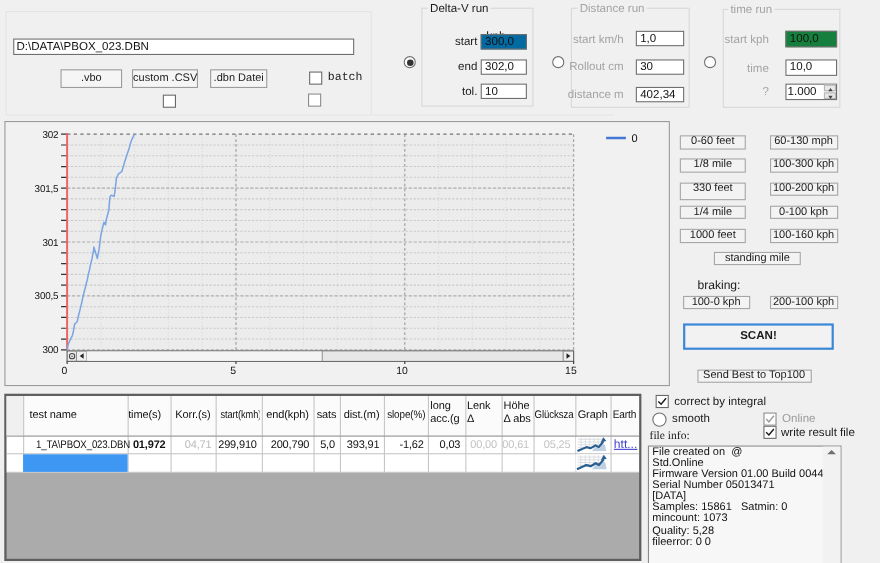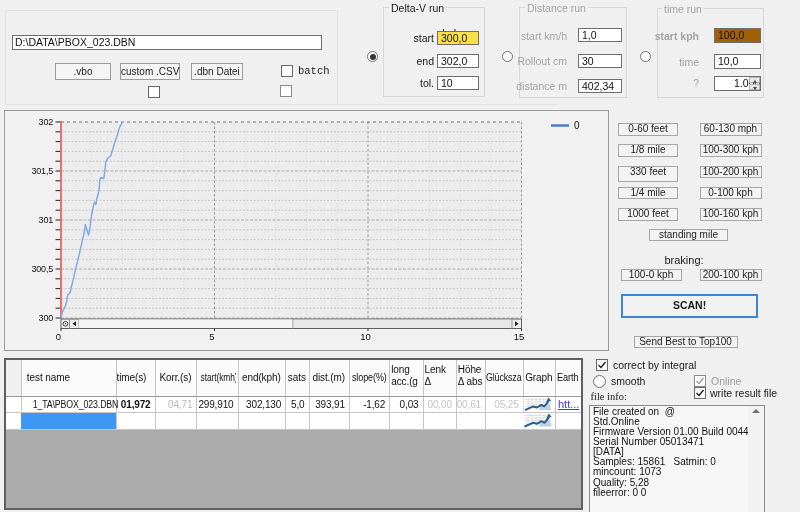--- a/index.html
+++ b/index.html
@@ -17,41 +17,41 @@
 <div class="abs" style="left:297px;top:84px;height:14px;line-height:14px;text-align:left;color:#8f8f8f;font-size:10.5px;margin-top:31px;">FW</div>
 <span class="abs" style="left:366.5px;top:50.5px;width:11px;height:11px;border:1px solid #707070;border-radius:50%;background:#fff">
     <span style="position:absolute;left:2px;top:2px;width:6px;height:6px;border-radius:50%;background:#333"></span>
   </span>
 <span class="abs" style="left:501.5px;top:50.5px;width:11px;height:11px;border:1px solid #707070;border-radius:50%;background:#fff"></span>
 <span class="abs" style="left:639.5px;top:50.5px;width:11px;height:11px;border:1px solid #707070;border-radius:50%;background:#fff"></span>
 <div class="abs" style="left:383px;top:7px;width:102px;height:90px;border:1px solid #d8d8d8"></div>
 <div class="abs" style="left:389px;top:1px;height:14px;line-height:14px;text-align:left;color:#1a1a1a;font-size:10.5px;background:#f0f0f0;padding:0 2px">Delta-V&nbsp;run</div>
 <div class="abs" style="left:433px;top:16px;width:36px;height:14px;line-height:14px;text-align:center;color:#1a1a1a;font-size:11px;margin-top:10px;">kph</div>
 <div class="abs" style="left:398px;top:31px;width:36px;height:14px;line-height:14px;text-align:right;color:#1a1a1a;font-size:10.5px;">start</div>
-<div class="abs" style="left:437px;top:31px;width:42px;height:14px;background:#fde047;border:1px solid #6e6e6e;line-height:12px;padding-left:3px;font-size:10.5px;color:#111">300,0</div>
+<div class="abs" style="left:437px;top:31px;width:42px;height:14px;background:#0369a1;border:1px solid #6e6e6e;line-height:12px;padding-left:3px;font-size:10.5px;color:#111">300,0</div>
 <div class="abs" style="left:398px;top:54px;width:36px;height:14px;line-height:14px;text-align:right;color:#1a1a1a;font-size:10.5px;">end</div>
 <div class="abs" style="left:437px;top:54px;width:42px;height:14px;background:#fff;border:1px solid #6e6e6e;line-height:12px;padding-left:3px;font-size:10.5px;color:#111">302,0</div>
 <div class="abs" style="left:398px;top:76px;width:36px;height:14px;line-height:14px;text-align:right;color:#1a1a1a;font-size:10.5px;">tol.</div>
 <div class="abs" style="left:437px;top:76px;width:42px;height:14px;background:#fff;border:1px solid #6e6e6e;line-height:12px;padding-left:3px;font-size:10.5px;color:#111">10</div>
 <div class="abs" style="left:519px;top:7px;width:108px;height:91px;border:1px solid #d8d8d8"></div>
 <div class="abs" style="left:525px;top:1px;height:14px;line-height:14px;text-align:left;color:#a3a3a3;font-size:10.5px;background:#f0f0f0;padding:0 2px">Distance run</div>
 <div class="abs" style="left:511px;top:29px;width:56px;height:14px;line-height:14px;text-align:right;color:#a3a3a3;font-size:10.5px;">start km/h</div>
 <div class="abs" style="left:578px;top:28px;width:44px;height:14px;background:#fff;border:1px solid #6e6e6e;line-height:12px;padding-left:3px;font-size:10.5px;color:#111">1,0</div>
 <div class="abs" style="left:511px;top:54px;width:56px;height:14px;line-height:14px;text-align:right;color:#a3a3a3;font-size:10.5px;">Rollout cm</div>
 <div class="abs" style="left:578px;top:54px;width:44px;height:14px;background:#fff;border:1px solid #6e6e6e;line-height:12px;padding-left:3px;font-size:10.5px;color:#111">30</div>
 <div class="abs" style="left:511px;top:79px;width:56px;height:14px;line-height:14px;text-align:right;color:#a3a3a3;font-size:10.5px;">distance m</div>
 <div class="abs" style="left:578px;top:79px;width:44px;height:14px;background:#fff;border:1px solid #6e6e6e;line-height:12px;padding-left:3px;font-size:10.5px;color:#111">402,34</div>
 <div class="abs" style="left:657px;top:8px;width:107px;height:90px;border:1px solid #d8d8d8"></div>
 <div class="abs" style="left:662px;top:2px;height:14px;line-height:14px;text-align:left;color:#a3a3a3;font-size:10.5px;background:#f0f0f0;padding:0 2px">time run</div>
-<div class="abs" style="left:653px;top:29px;width:46px;height:14px;line-height:14px;text-align:right;color:#a3a3a3;font-size:10.5px;font-weight:bold;">start kph</div>
-<div class="abs" style="left:714px;top:28px;width:47px;height:15px;background:#a16207;border:1px solid #6e6e6e;line-height:13px;padding-left:3px;font-size:10.5px;color:#111">100,0</div>
+<div class="abs" style="left:653px;top:29px;width:46px;height:14px;line-height:14px;text-align:right;color:#a3a3a3;font-size:10.5px;">start kph</div>
+<div class="abs" style="left:714px;top:28px;width:47px;height:15px;background:#15803d;border:1px solid #6e6e6e;line-height:13px;padding-left:3px;font-size:10.5px;color:#111">100,0</div>
 <div class="abs" style="left:653px;top:55px;width:46px;height:14px;line-height:14px;text-align:right;color:#a3a3a3;font-size:10.5px;">time</div>
 <div class="abs" style="left:714px;top:54px;width:47px;height:15px;background:#fff;border:1px solid #6e6e6e;line-height:13px;padding-left:3px;font-size:10.5px;color:#111">10,0</div>
 <div class="abs" style="left:653px;top:76px;width:46px;height:14px;line-height:14px;text-align:right;color:#a3a3a3;font-size:10.5px;">?</div>
-<div class="abs" style="left:714px;top:76px;width:47px;height:15px;background:#fff;border:1px solid #6e6e6e;line-height:13px;padding-left:19px;font-size:10.5px;color:#111">1.000</div>
+<div class="abs" style="left:714px;top:76px;width:47px;height:15px;background:#fff;border:1px solid #6e6e6e;line-height:13px;padding-left:1px;font-size:10.5px;color:#111">1.000</div>
 <div class="abs" style="left:749px;top:77px;width:11px;height:6px;background:#e8e8e8;border:1px solid #b5b5b5">
     <span style="position:absolute;left:2.5px;top:1.5px;width:0;height:0;border-left:2.5px solid transparent;border-right:2.5px solid transparent;border-bottom:3px solid #444"></span>
   </div>
 <div class="abs" style="left:749px;top:84px;width:11px;height:6px;background:#e8e8e8;border:1px solid #b5b5b5">
     <span style="position:absolute;left:2.5px;top:1.5px;width:0;height:0;border-left:2.5px solid transparent;border-right:2.5px solid transparent;border-top:3px solid #444"></span>
   </div>
 <div class="abs" style="left:4px;top:110px;width:605px;height:241px;border:1px solid #9b9b9b;background:#f1f1f1"></div>
 <svg class="abs" style="left:5px;top:111px" width="602" height="239" viewBox="0 0 602 239">
     <rect x="56" y="11" width="460.5" height="196" fill="#ececec"></rect>
     <line x1="86.7" y1="11" x2="86.7" y2="207" stroke="#d9d9d9" stroke-width="1" stroke-dasharray="1,2"></line>
@@ -144,21 +144,21 @@
 <div class="abs" style="left:699.5px;top:123.0px;width:62px;height:12.5px;background:#f3f3f3;border:1px solid #a6a6a6;text-align:center;line-height:10.5px;font-size:10px;color:#1a1a1a;white-space:nowrap">60-130 mph</div>
 <div class="abs" style="left:618px;top:144.3px;width:60px;height:12.5px;background:#f3f3f3;border:1px solid #a6a6a6;text-align:center;line-height:10.5px;font-size:10px;color:#1a1a1a;white-space:nowrap">1/8 mile</div>
 <div class="abs" style="left:699.5px;top:144.3px;width:62px;height:12.5px;background:#f3f3f3;border:1px solid #a6a6a6;text-align:center;line-height:10.5px;font-size:10px;color:#1a1a1a;white-space:nowrap">100-300 kph</div>
 <div class="abs" style="left:618px;top:165.6px;width:60px;height:16px;background:#f3f3f3;border:1px solid #a6a6a6;text-align:center;line-height:10.5px;font-size:10px;color:#1a1a1a;white-space:nowrap">330 feet</div>
 <div class="abs" style="left:699.5px;top:165.6px;width:62px;height:12.5px;background:#f3f3f3;border:1px solid #a6a6a6;text-align:center;line-height:10.5px;font-size:10px;color:#1a1a1a;white-space:nowrap">100-200 kph</div>
 <div class="abs" style="left:618px;top:186.9px;width:60px;height:12.5px;background:#f3f3f3;border:1px solid #a6a6a6;text-align:center;line-height:10.5px;font-size:10px;color:#1a1a1a;white-space:nowrap">1/4 mile</div>
 <div class="abs" style="left:699.5px;top:186.9px;width:62px;height:12.5px;background:#f3f3f3;border:1px solid #a6a6a6;text-align:center;line-height:10.5px;font-size:10px;color:#1a1a1a;white-space:nowrap">0-100 kph</div>
 <div class="abs" style="left:618px;top:208.2px;width:60px;height:12.5px;background:#f3f3f3;border:1px solid #a6a6a6;text-align:center;line-height:10.5px;font-size:10px;color:#1a1a1a;white-space:nowrap">1000 feet</div>
 <div class="abs" style="left:699.5px;top:208.2px;width:62px;height:12.5px;background:#f3f3f3;border:1px solid #a6a6a6;text-align:center;line-height:10.5px;font-size:10px;color:#1a1a1a;white-space:nowrap">100-160 kph</div>
 <div class="abs" style="left:649px;top:228.8px;width:79px;height:12.5px;background:#f3f3f3;border:1px solid #a6a6a6;text-align:center;line-height:10.5px;font-size:10px;color:#1a1a1a;white-space:nowrap">standing mile</div>
-<div class="abs" style="left:634px;top:253px;width:100px;height:14px;line-height:14px;text-align:center;color:#1a1a1a;font-size:11px;">braking:</div>
+<div class="abs" style="left:634px;top:253px;width:100px;height:14px;line-height:14px;text-align:left;color:#1a1a1a;font-size:11px;">braking:</div>
 <div class="abs" style="left:620.5px;top:268.5px;width:61px;height:12.5px;background:#f3f3f3;border:1px solid #a6a6a6;text-align:center;line-height:10.5px;font-size:10px;color:#1a1a1a;white-space:nowrap">100-0 kph</div>
 <div class="abs" style="left:699.5px;top:268.5px;width:62px;height:12.5px;background:#f3f3f3;border:1px solid #a6a6a6;text-align:center;line-height:10.5px;font-size:10px;color:#1a1a1a;white-space:nowrap">200-100 kph</div>
 <div class="abs" style="left:621px;top:294px;width:137px;height:23.5px;background:#f2f2f2;border:2px solid #3a87d8;text-align:center;line-height:19.5px;font-size:10.5px;font-weight:bold;color:#1a1a1a;white-space:nowrap">SCAN!</div>
 <div class="abs" style="left:633.5px;top:335.5px;width:104px;height:12.5px;background:#f3f3f3;border:1px solid #a6a6a6;text-align:center;line-height:10.5px;font-size:10px;color:#1a1a1a;white-space:nowrap">Send Best to Top100</div>
 <div class="abs" style="left:4px;top:357.5px;width:578.5px;height:152.5px;border:2px solid #5f5f5f;background:#ababab"></div>
 <div class="abs" style="left:6px;top:359.5px;width:575px;height:36.0px;background:#fbfbfb"></div>
 <div class="abs" style="left:6px;top:359.5px;width:14.5px;height:36.0px;background:#f0f0f0"></div>
 <div class="abs" style="left:6px;top:395.5px;width:575px;height:33.5px;background:#fff"></div>
 <div class="abs" style="left:20.5px;top:359.5px;width:1px;height:69.5px;background:#c6c6c6"></div>
 <div class="abs" style="left:115.5px;top:359.5px;width:1px;height:69.5px;background:#c6c6c6"></div>
@@ -188,21 +188,21 @@
 <div class="abs" style="left:391.2px;top:363.5px;width:28.30000000000001px;height:24px;font-size:10px;letter-spacing:-0.1px;line-height:12px;text-align:left;color:#111;white-space:nowrap">long<br>acc.(g</div>
 <div class="abs" style="left:424.5px;top:363.5px;width:28.30000000000001px;height:24px;font-size:10px;letter-spacing:-0.1px;line-height:12px;text-align:left;color:#111;white-space:nowrap">Lenk<br>Δ</div>
 <div class="abs" style="left:457.8px;top:363.5px;width:24.19999999999999px;height:24px;font-size:10px;letter-spacing:-0.1px;line-height:12px;text-align:left;color:#111;white-space:nowrap">Höhe<br>Δ abs</div>
 <div class="abs" style="left:486px;top:359.5px;width:35.60000000000002px;height:36.0px;font-size:10px;letter-spacing:-0.1px;line-height:36.0px;text-align:center;color:#111;white-space:nowrap;overflow:hidden"><span style="display:inline-block;transform:scaleX(0.88);transform-origin:0 50%">Glücksza</span></div>
 <div class="abs" style="left:523.6px;top:359.5px;width:30.399999999999977px;height:36.0px;font-size:10px;letter-spacing:-0.1px;line-height:36.0px;text-align:center;color:#111;white-space:nowrap;overflow:hidden">Graph</div>
 <div class="abs" style="left:556px;top:359.5px;width:24px;height:36.0px;font-size:10px;letter-spacing:-0.1px;line-height:36.0px;text-align:center;color:#111;white-space:nowrap;overflow:hidden"><span style="display:inline-block;transform:scaleX(0.92)">Earth</span></div>
 <div class="abs" style="left:20.5px;top:396.5px;width:91.0px;height:15.0px;font-size:10px;letter-spacing:-0.15px;line-height:15.0px;text-align:right;color:#111;white-space:nowrap"><span style="display:inline-block;transform:scaleX(0.88);transform-origin:100% 50%">1_TA\PBOX_023.DBN</span></div>
 <div class="abs" style="left:115.5px;top:396.5px;width:35.0px;height:15.0px;font-size:10px;letter-spacing:-0.15px;line-height:15.0px;text-align:right;color:#111;font-weight:bold;white-space:nowrap">01,972</div>
 <div class="abs" style="left:154.5px;top:396.5px;width:37.80000000000001px;height:15.0px;font-size:10px;letter-spacing:-0.15px;line-height:15.0px;text-align:right;color:#b9b9b9;white-space:nowrap">04,71</div>
 <div class="abs" style="left:196.3px;top:396.5px;width:37.19999999999999px;height:15.0px;font-size:10px;letter-spacing:-0.15px;line-height:15.0px;text-align:right;color:#111;white-space:nowrap">299,910</div>
-<div class="abs" style="left:237.5px;top:396.5px;width:43.69999999999999px;height:15.0px;font-size:10px;letter-spacing:-0.15px;line-height:15.0px;text-align:right;color:#111;white-space:nowrap">302,130</div>
+<div class="abs" style="left:237.5px;top:396.5px;width:43.69999999999999px;height:15.0px;font-size:10px;letter-spacing:-0.15px;line-height:15.0px;text-align:right;color:#111;white-space:nowrap">200,790</div>
 <div class="abs" style="left:285.2px;top:396.5px;width:19.30000000000001px;height:15.0px;font-size:10px;letter-spacing:-0.15px;line-height:15.0px;text-align:right;color:#111;white-space:nowrap">5,0</div>
 <div class="abs" style="left:308.5px;top:396.5px;width:36.39999999999998px;height:15.0px;font-size:10px;letter-spacing:-0.15px;line-height:15.0px;text-align:right;color:#111;white-space:nowrap">393,91</div>
 <div class="abs" style="left:348.9px;top:396.5px;width:36.30000000000001px;height:15.0px;font-size:10px;letter-spacing:-0.15px;line-height:15.0px;text-align:right;color:#111;white-space:nowrap">-1,62</div>
 <div class="abs" style="left:389.2px;top:396.5px;width:29.30000000000001px;height:15.0px;font-size:10px;letter-spacing:-0.15px;line-height:15.0px;text-align:right;color:#111;white-space:nowrap">0,03</div>
 <div class="abs" style="left:422.5px;top:396.5px;width:29.30000000000001px;height:15.0px;font-size:10px;letter-spacing:-0.15px;line-height:15.0px;text-align:right;color:#c3c3c3;white-space:nowrap">00,00</div>
 <div class="abs" style="left:455.8px;top:396.5px;width:25.19999999999999px;height:15.0px;font-size:10px;letter-spacing:-0.15px;line-height:15.0px;text-align:right;color:#c3c3c3;white-space:nowrap">00,61</div>
 <div class="abs" style="left:485px;top:396.5px;width:33.60000000000002px;height:15.0px;font-size:10px;letter-spacing:-0.15px;line-height:15.0px;text-align:right;color:#c3c3c3;white-space:nowrap">05,25</div>
 <svg class="abs" style="left:523.2px;top:396.5px" width="31.5" height="14.5" viewBox="0 0 31.5 15">
     <rect x="0" y="0" width="31.5" height="15" fill="#fdfdfd"></rect>
     <g stroke="#d3d7dc" stroke-width="0.7">

